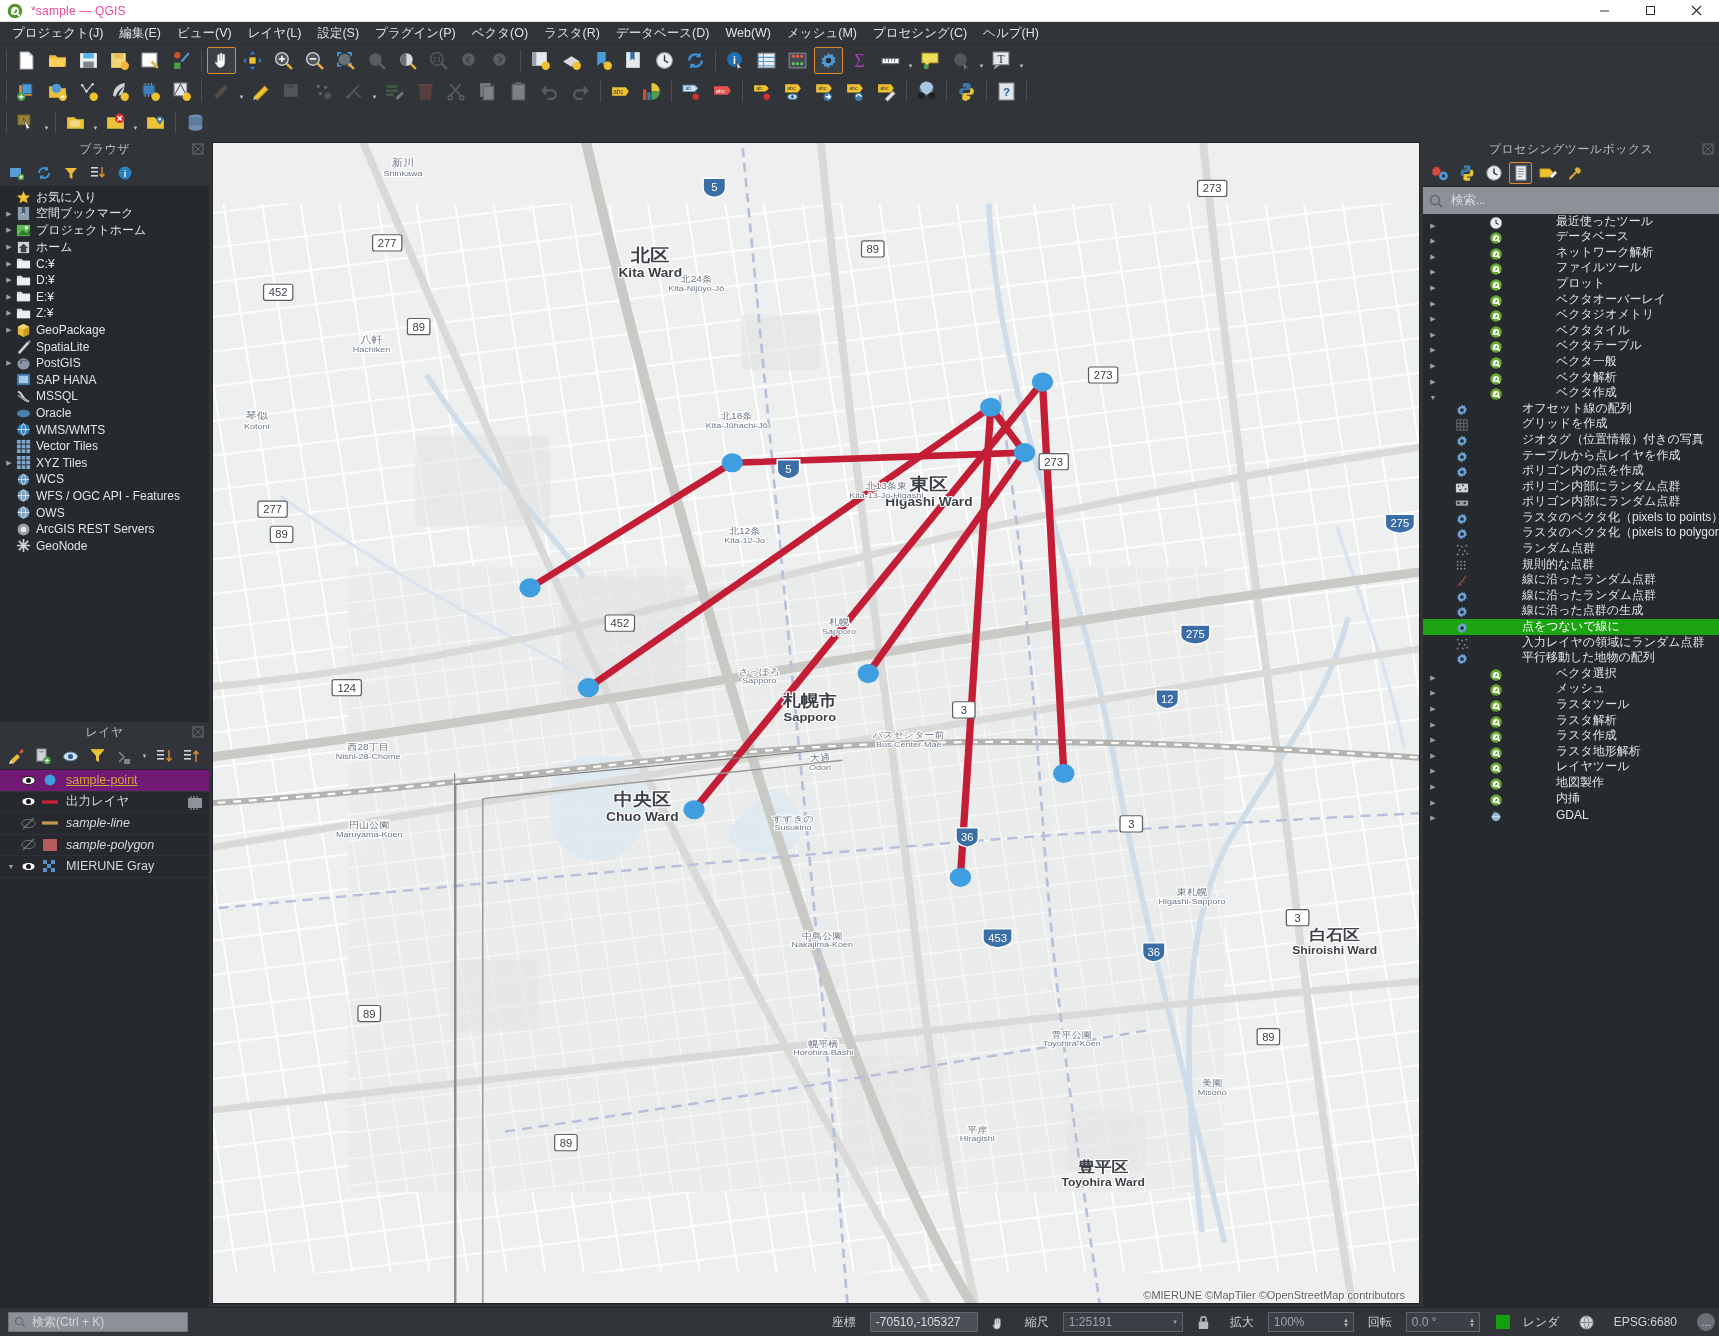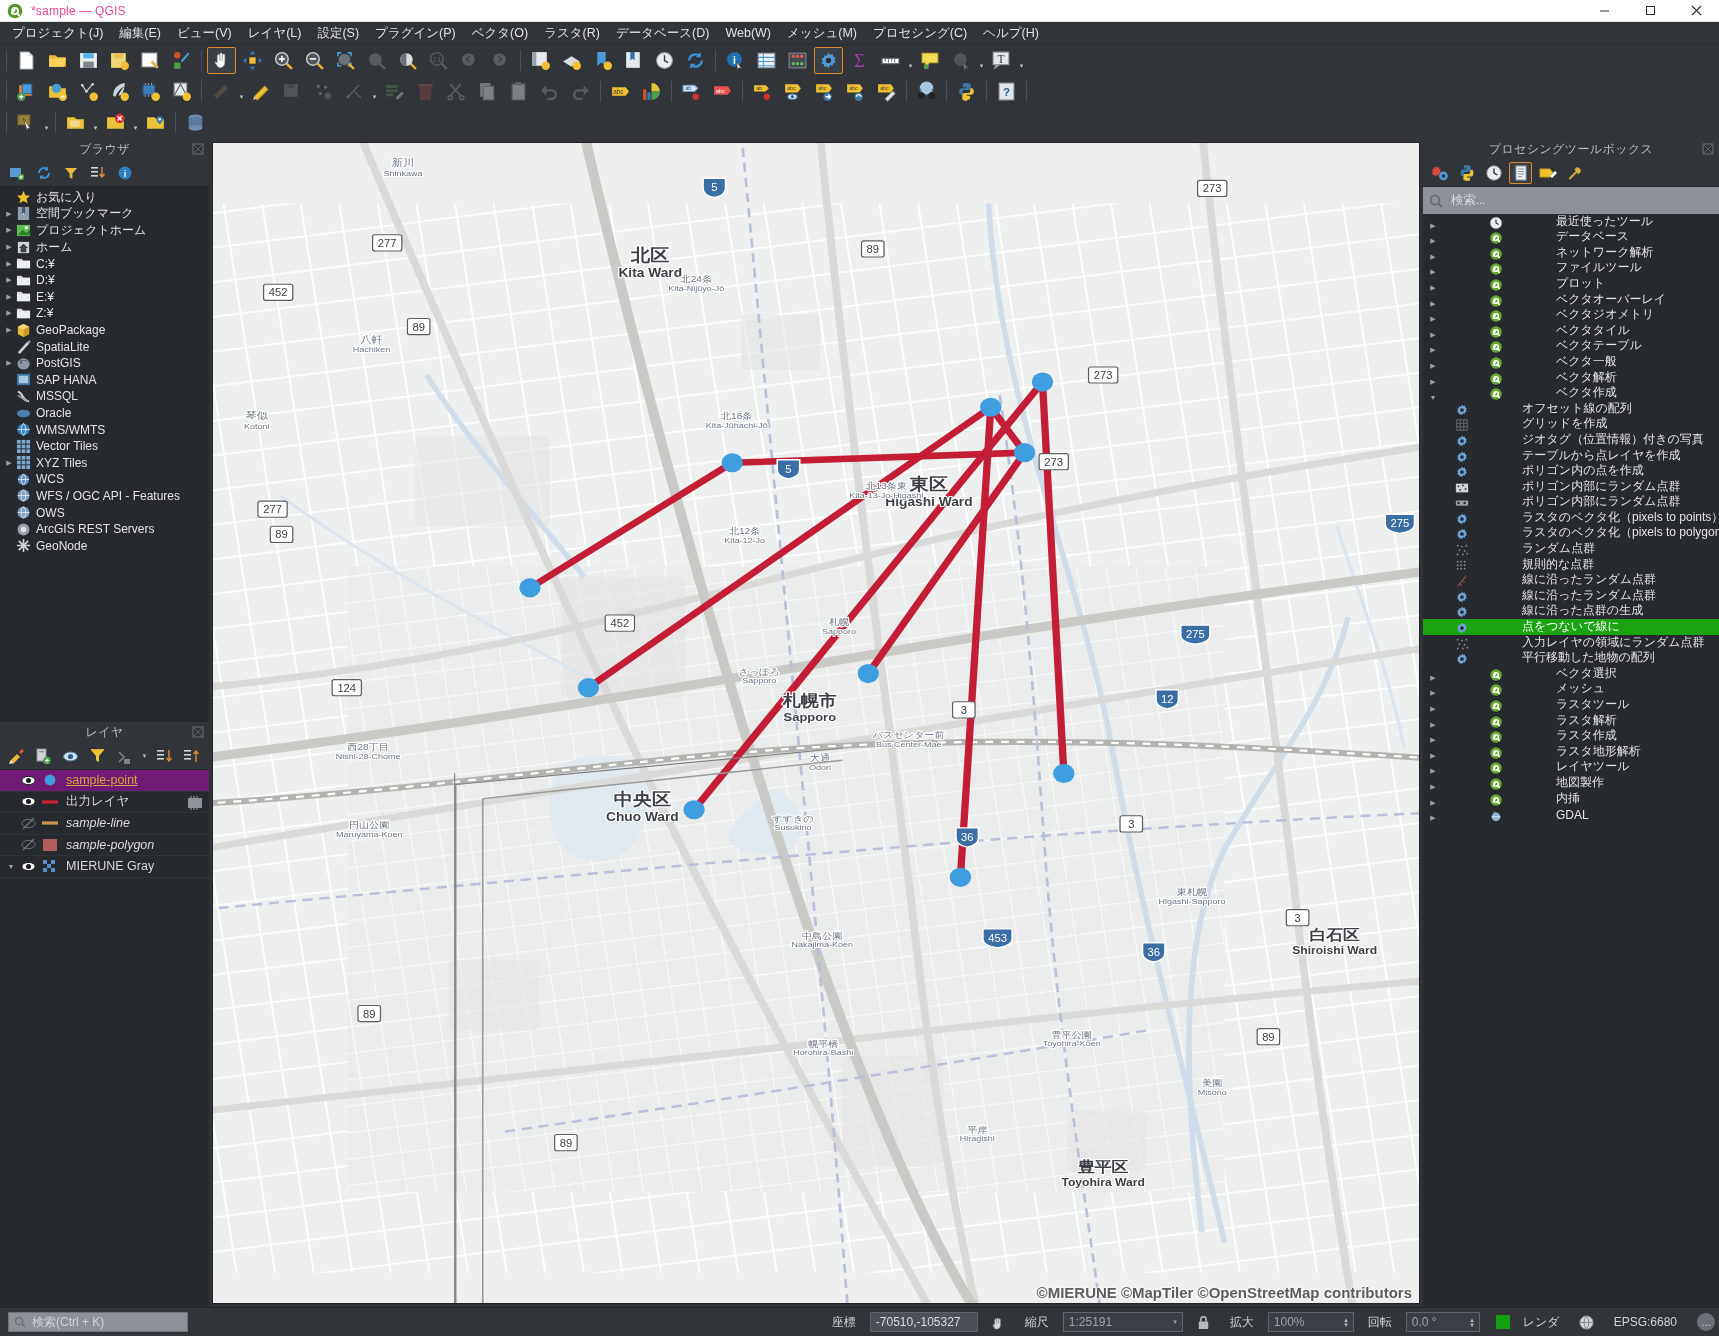--- a/index.html
+++ b/index.html
@@ -83,22 +83,22 @@
   .lrow.sel{ background:#701a75; }
   .lrow.sel .lbl{ color:#d8a23b; text-decoration:underline;}
   .lrow.off .lbl{ font-style:italic; color:#d8dadd;}
   .lrow .rbadge{ position:absolute; right:4px; top:3px; width:20px;height:15px;}
 
   
   .mapwrap{ flex:1; min-width:0; padding:3px; background:#31353a; display:flex;}
   .map{ flex:1; position:relative; overflow:hidden; background:#ececec; border:1px solid #202327;}
   .map svg{ position:absolute; inset:0; width:100%; height:100%;}
   .attrib{
-    position:absolute; right:7px; bottom:2px; font-size:15px; color:#5d5d5d;
-    text-shadow:0 0 3px #fff,0 0 3px #fff,0 0 2px #fff; white-space:nowrap;font-weight:bold;
+    position:absolute; right:14px; bottom:2px; font-size:11px; color:#5d5d5d;
+    text-shadow:0 0 3px #fff,0 0 3px #fff,0 0 2px #fff; white-space:nowrap;
   }
 
   
   .rightcol{ width:296px; flex:none; display:flex; flex-direction:column; background:#31353a;}
   .ptoolbox{ flex:1; min-height:0; display:flex; flex-direction:column;}
   .searchbar{ height:27px; background:#8c9097; margin:0; display:flex; align-items:center; padding-left:6px; flex:none;}
   .searchbar .sicon{width:14px;height:14px;margin-right:8px;opacity:.65}
   .searchbar .sph{ color:#d9dce0; font-size:12.5px;font-family:Liberation Serif, serif;}
   .ptree{ flex:1; overflow:hidden; background:#26292d;}
   .prow{ height:15.6px; display:flex;align-items:flex-end; font-size:12px; color:#e2e4e7; white-space:nowrap; padding-left:2px;gap:48px;}

